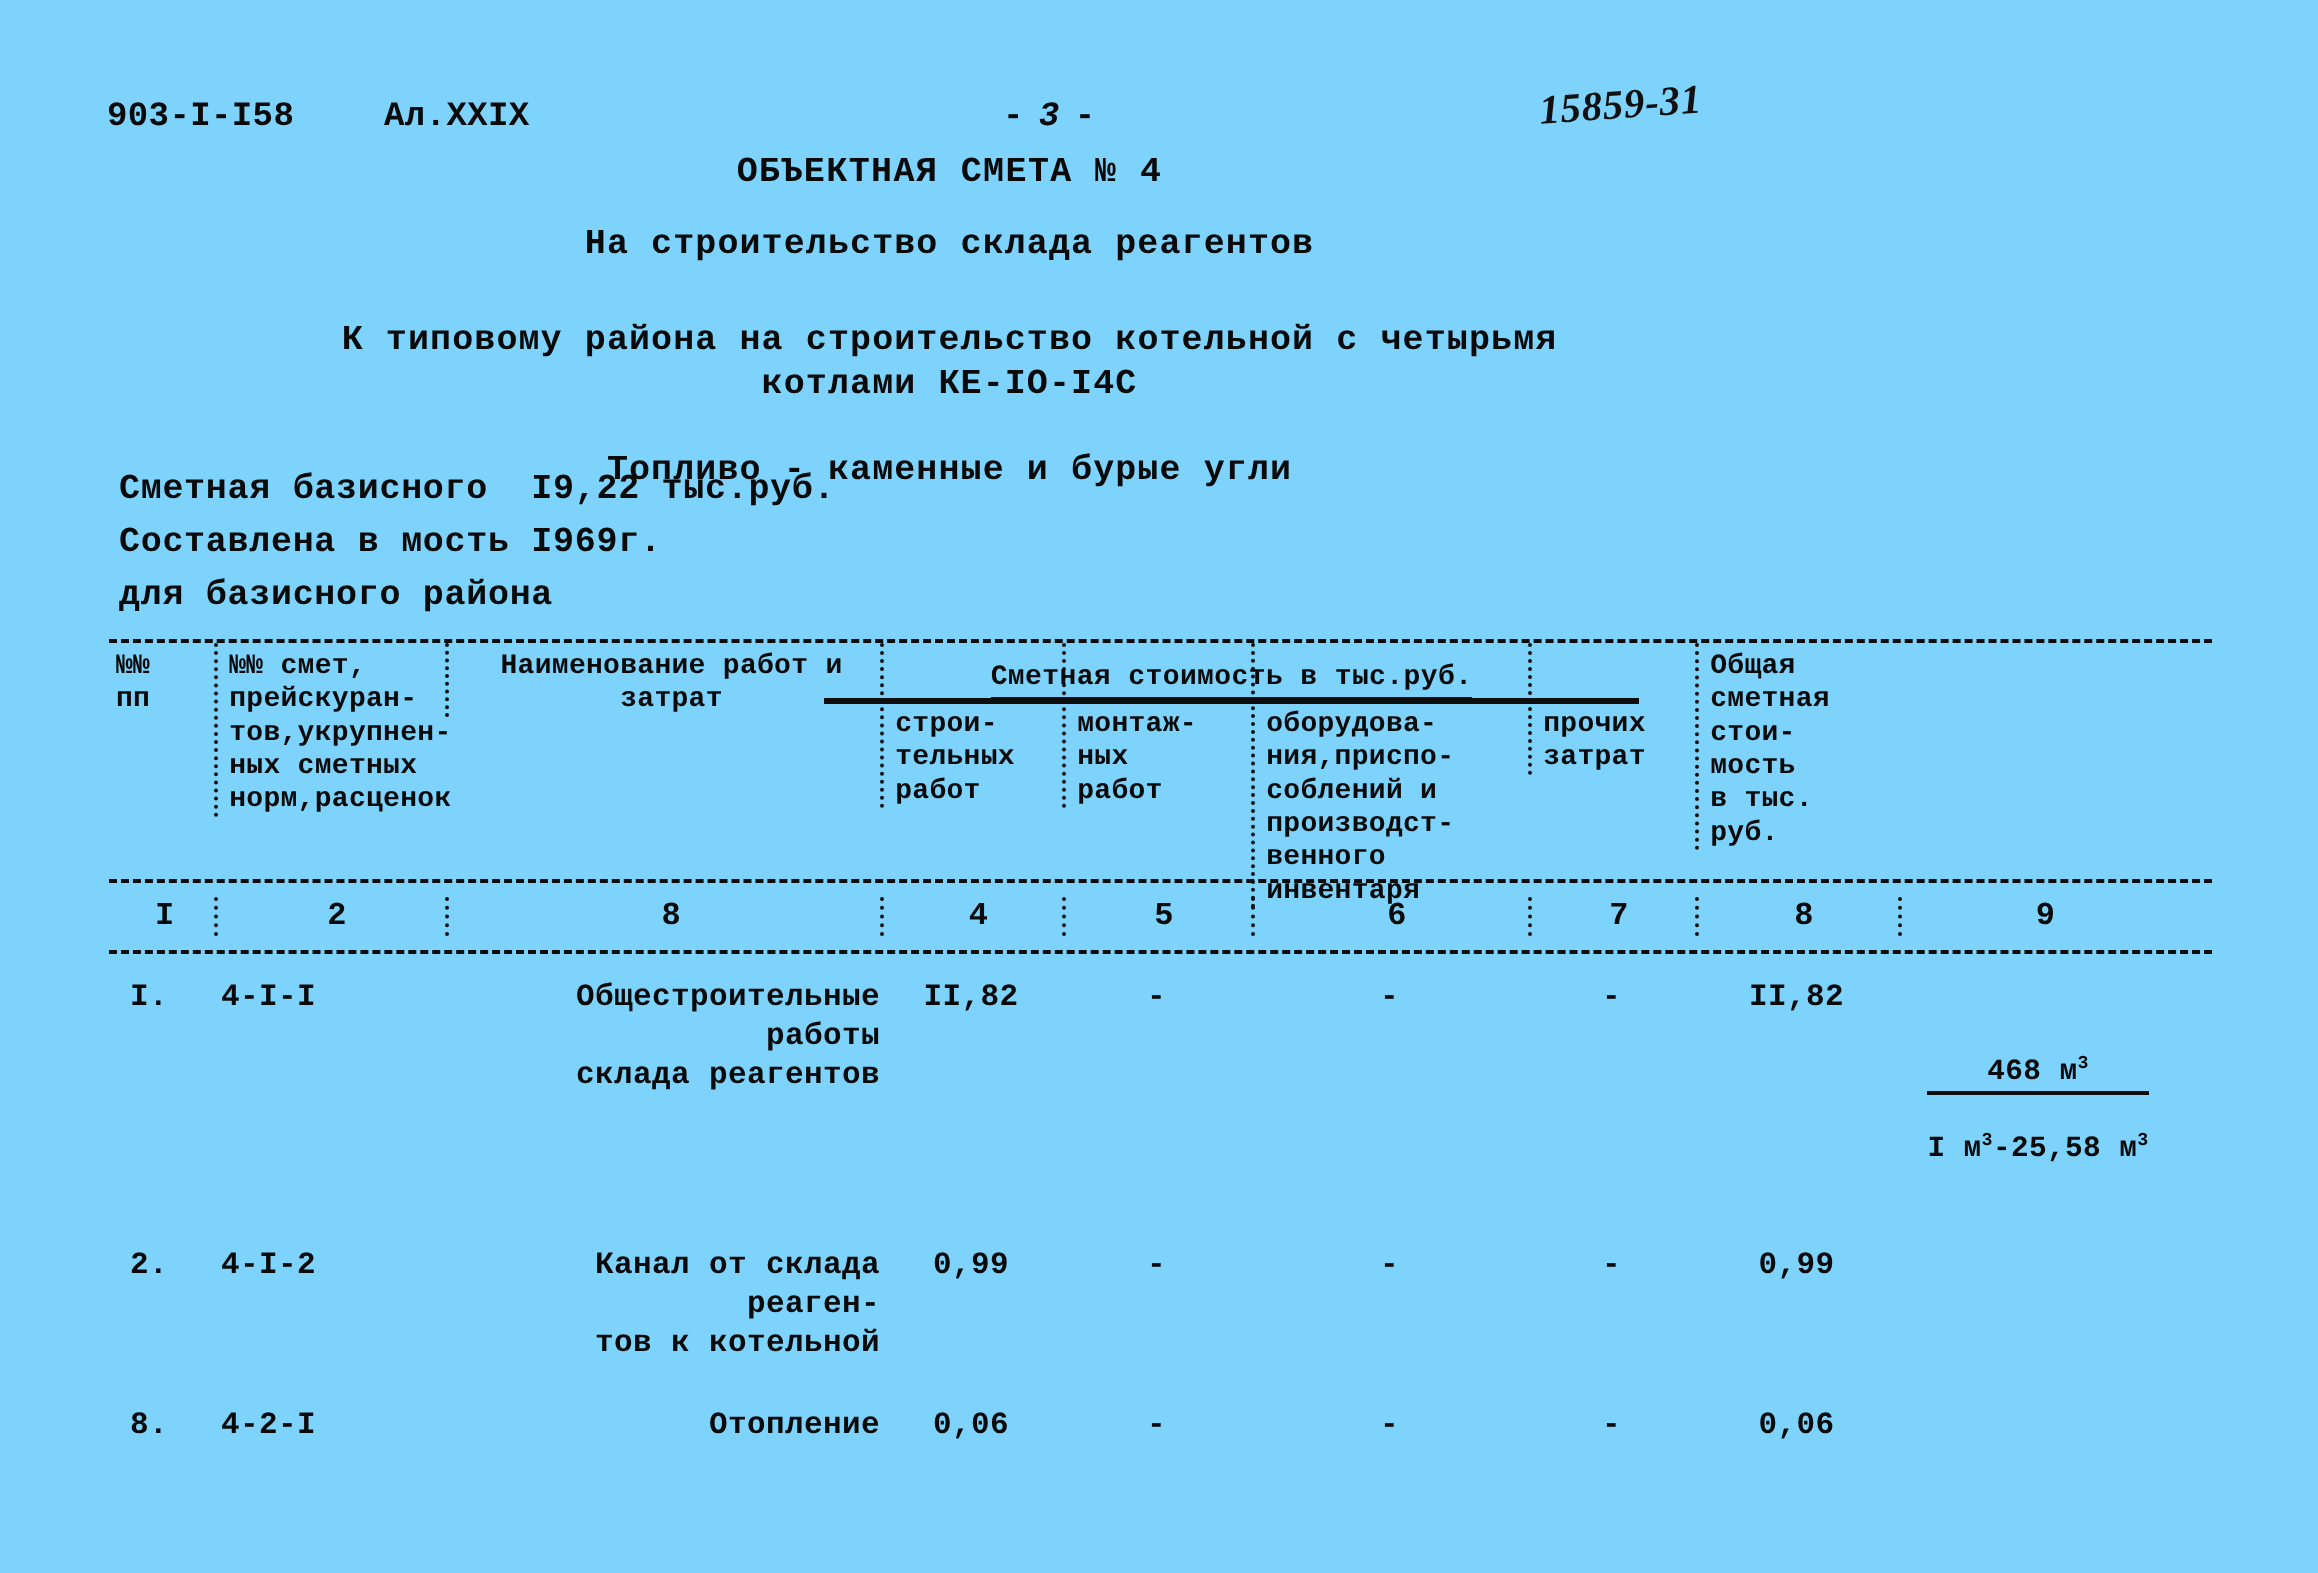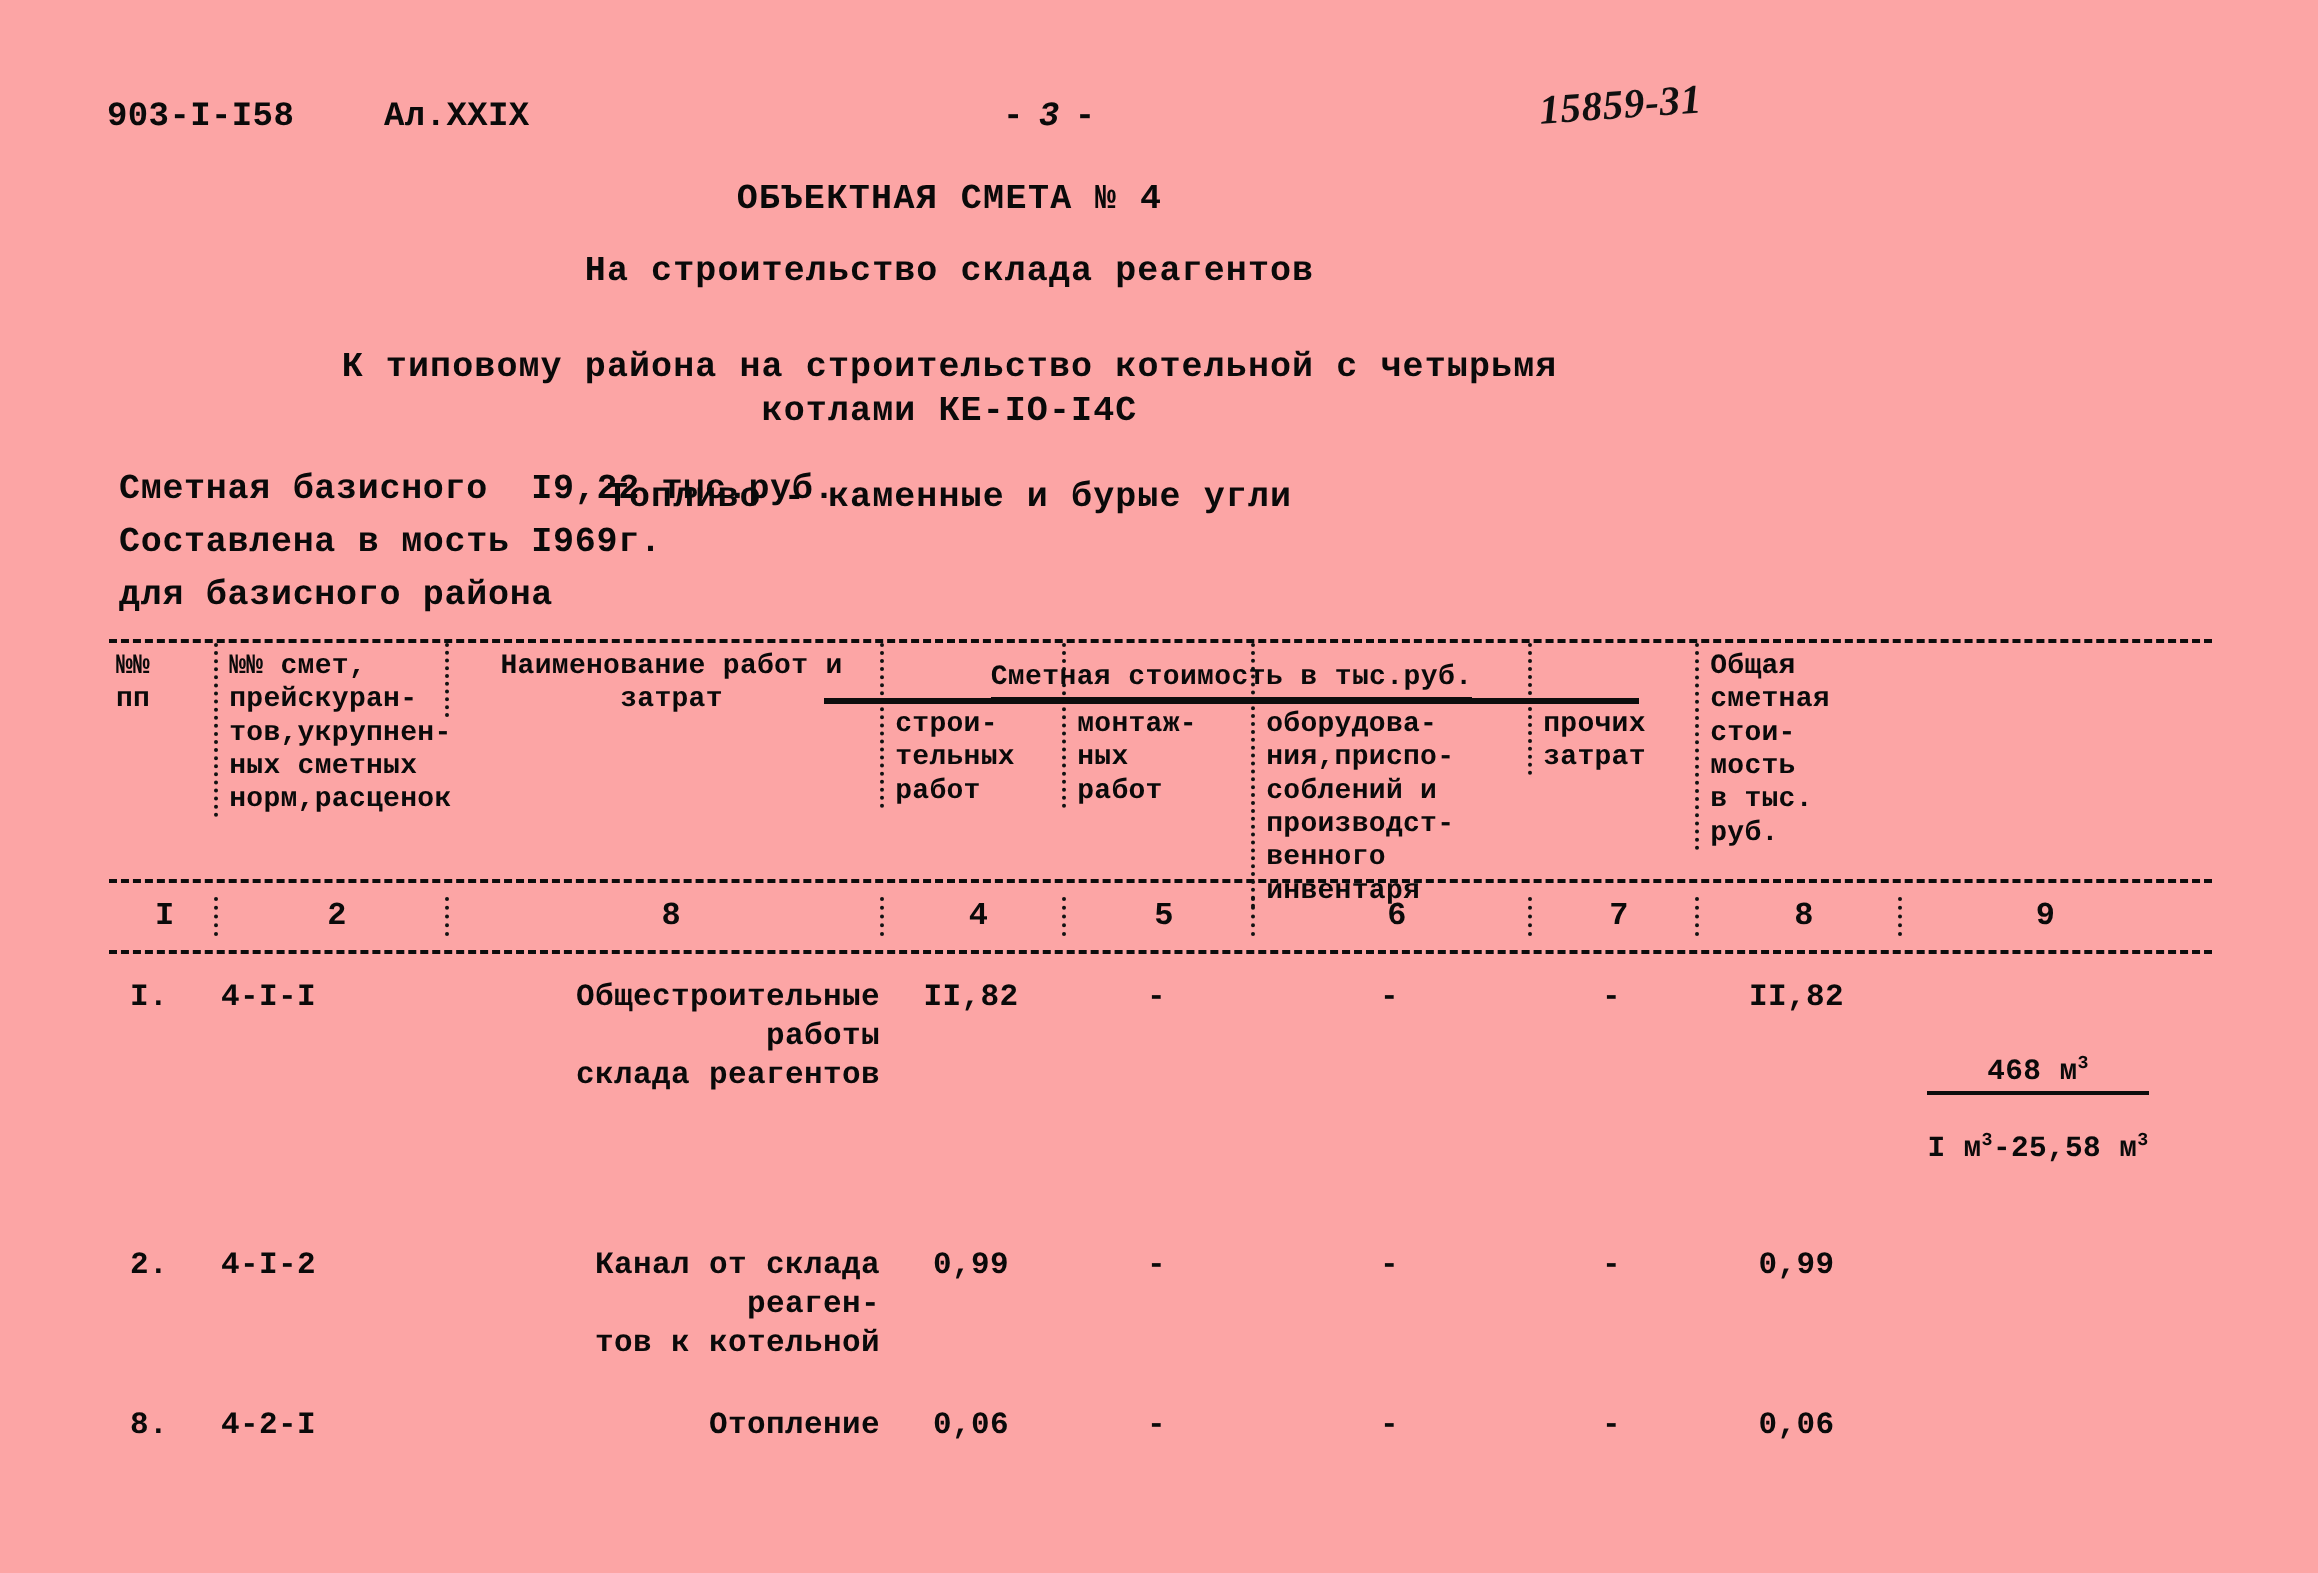--- a/index.html
+++ b/index.html
@@ -8,21 +8,21 @@
     background: #ffffff;
   }
   body {
     font-family: "Liberation Mono", "DejaVu Sans Mono", monospace;
     color: #0b0b0b;
   }
   .page {
     position: relative;
     width: 2319px;
     height: 1573px;
-    background: #fca5a5;
+    background: #7dd3fc;
     overflow: hidden;
   }
 
   
   .tw {
     font-family: "Liberation Mono", "DejaVu Sans Mono", monospace;
     font-weight: 700;
     letter-spacing: 0.4px;
     color: #0a0a0a;
     -webkit-font-smoothing: none;
@@ -70,21 +70,21 @@
     font-weight: 700;
     font-size: 41px;
     letter-spacing: 0.7px;
     transform: rotate(-4deg);
     color: #111;
   }
 
   
   .title-block {
     position: absolute;
-    top: 179px;
+    top: 152px;
     left: 0;
     width: 1899px;
     text-align: center;
   }
   .t-main {
     font-size: 35px;
     letter-spacing: 1.4px;
     margin-bottom: 32px;
   }
   .t-sub1 {

